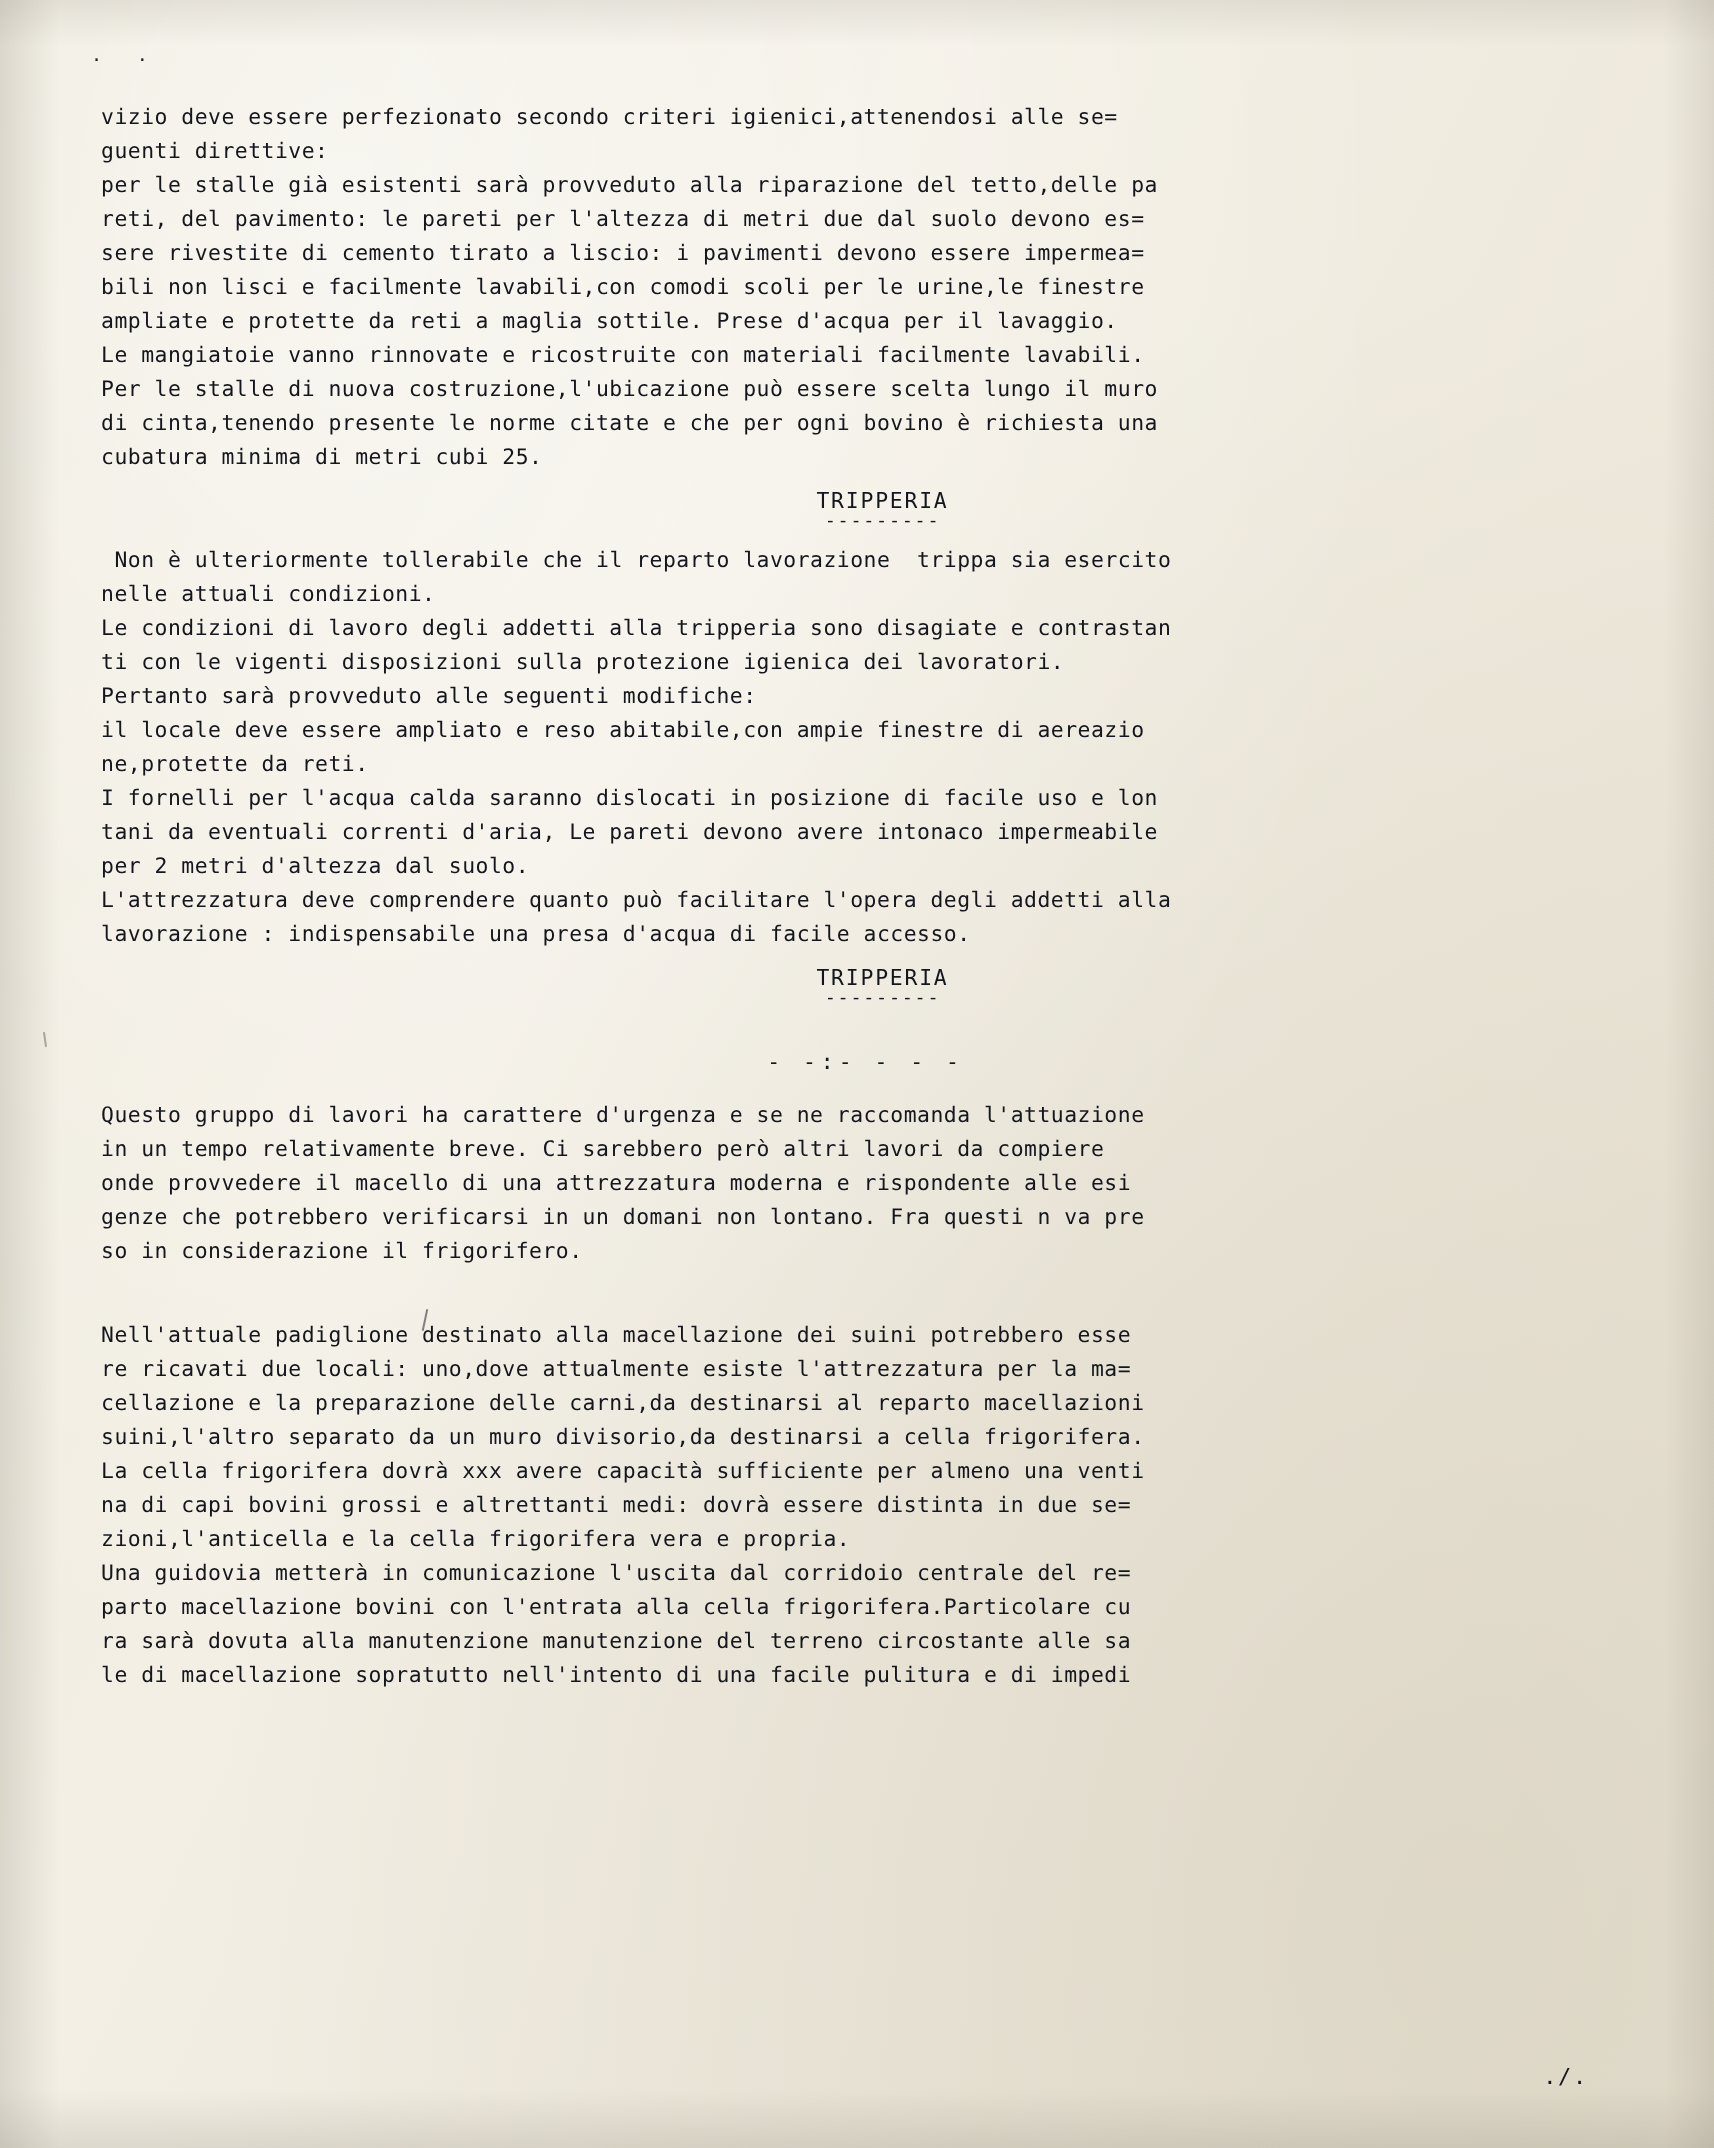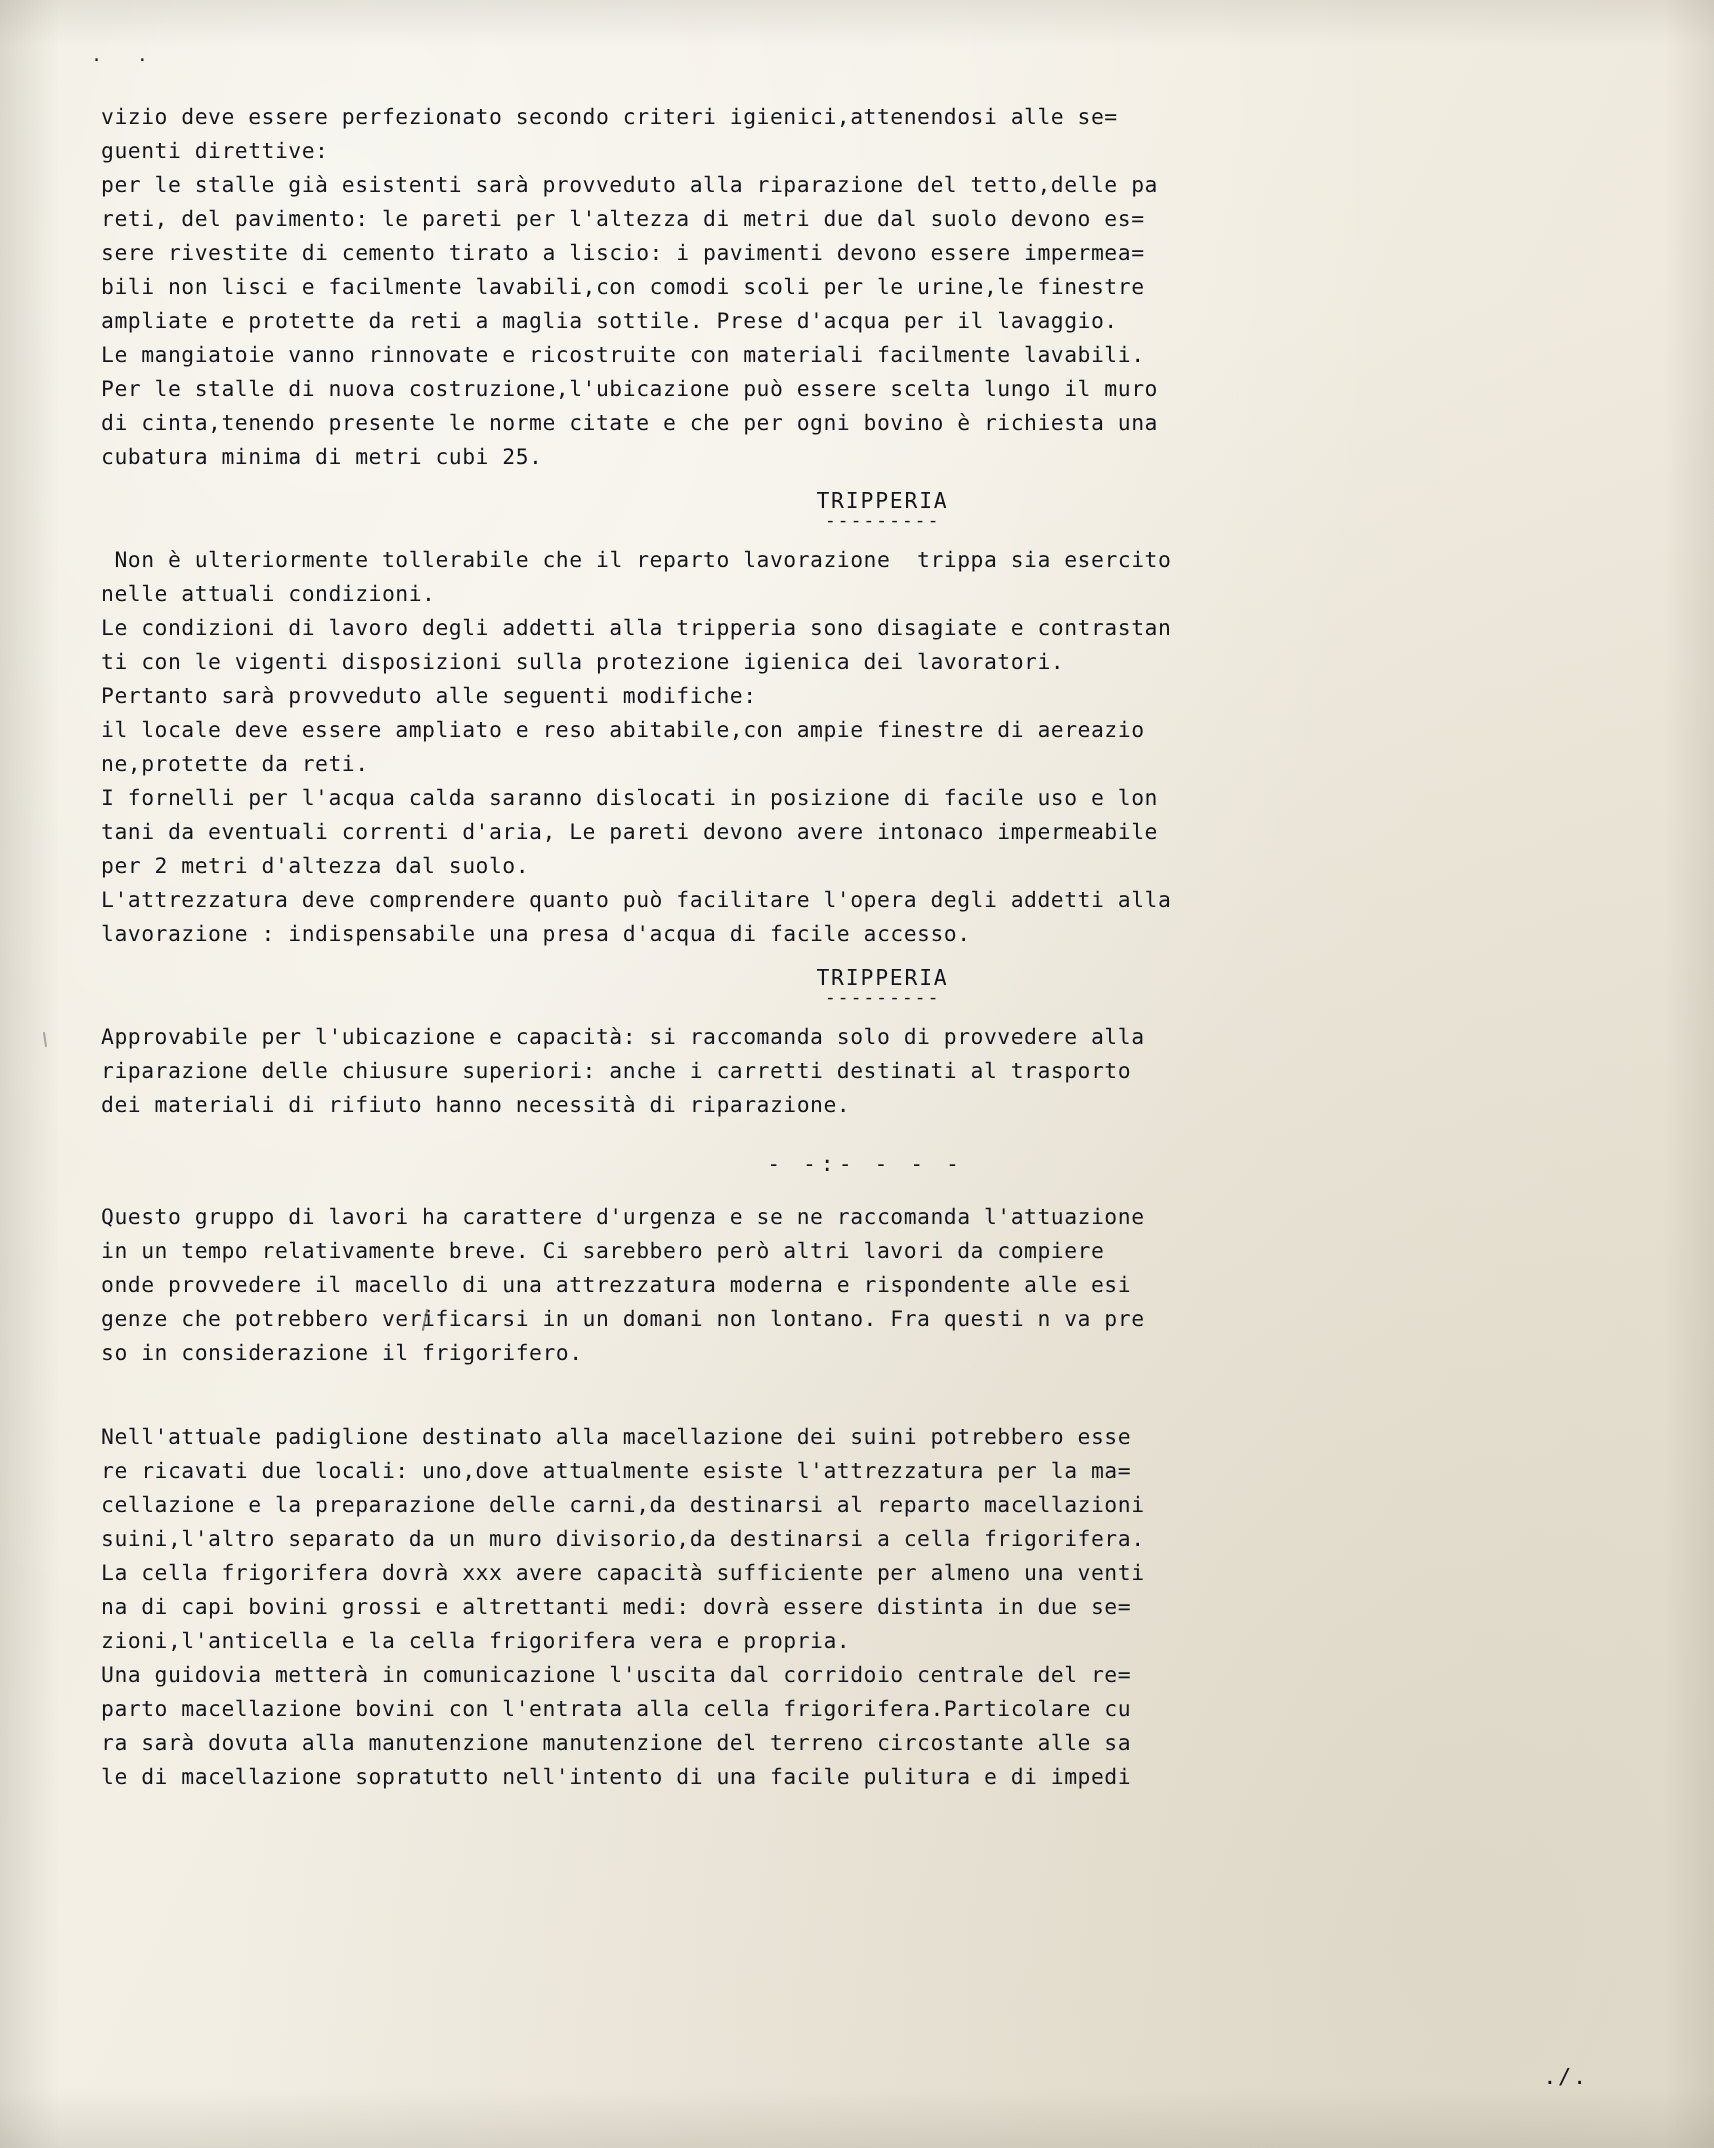--- a/index.html
+++ b/index.html
@@ -183,23 +183,20 @@
 
     <div class="heading-row heading-indent-1">
       <span class="heading">
         <span>TRIPPERIA</span>
         <span class="ul">---------</span>
       </span>
     </div>
 
     <div class="gap-sm"></div>
 
-    <p class="typed para">Approvabile per l'ubicazione e capacità: si raccomanda solo di provvedere alla
-riparazione delle chiusure superiori: anche i carretti destinati al trasporto
-dei materiali di rifiuto hanno necessità di riparazione.</p>
 
     <div class="gap-lg"></div>
 
     <p class="divider">- -:- - - -</p>
 
     <div class="gap-md"></div>
 
     <p class="typed para">Questo gruppo di lavori ha carattere d'urgenza e se ne raccomanda l'attuazione
 in un tempo relativamente breve. Ci sarebbero però altri lavori da compiere
 onde provvedere il macello di una attrezzatura moderna e rispondente alle esi

